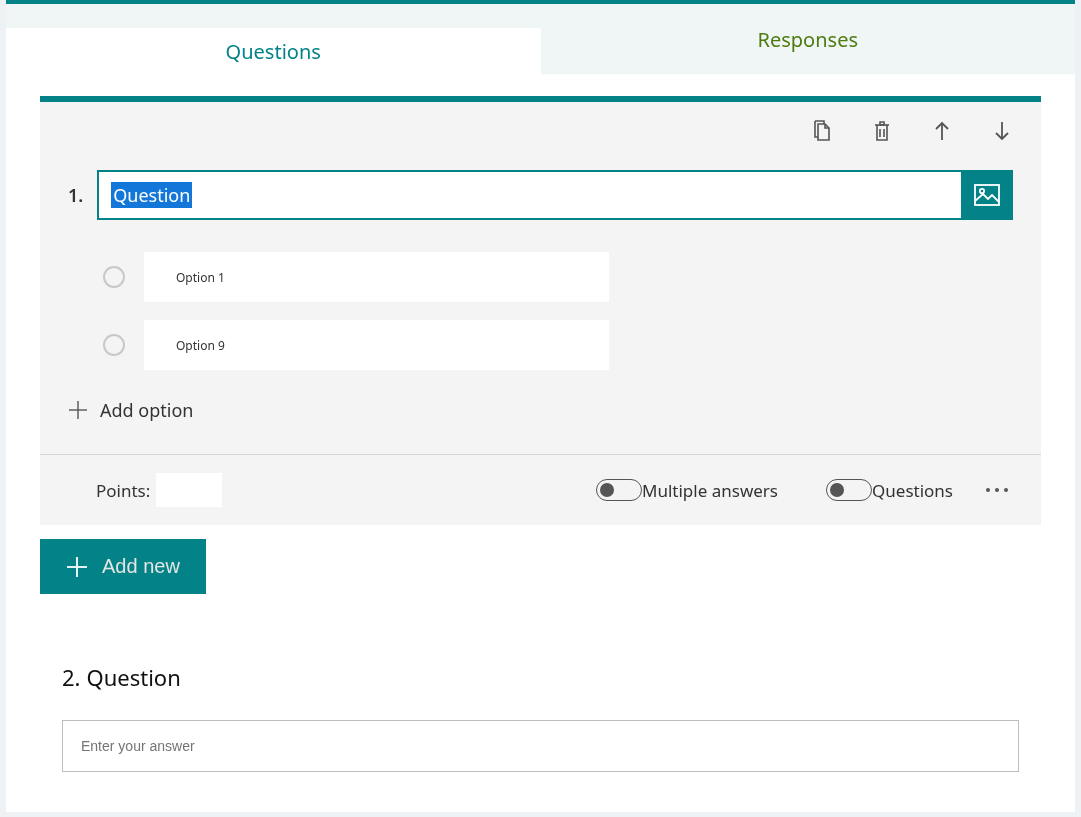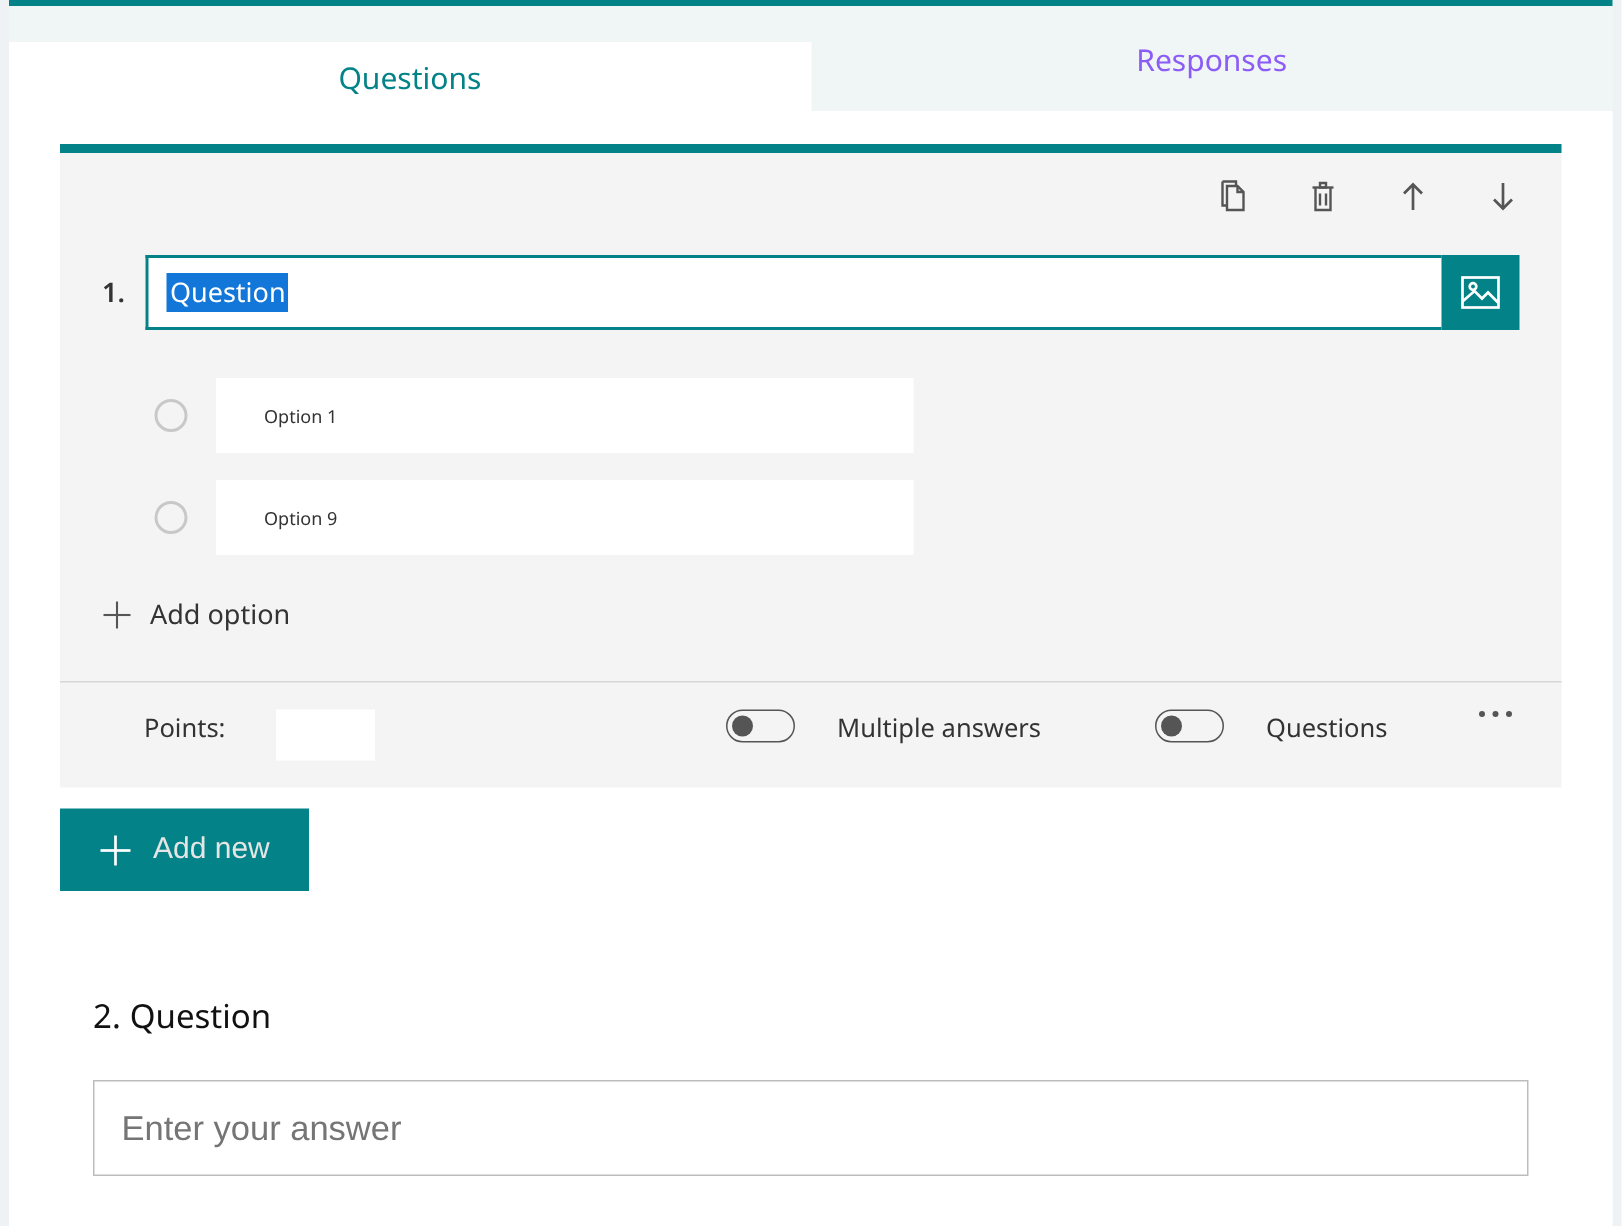--- a/index.html
+++ b/index.html
@@ -17,21 +17,21 @@
     border-top: 4px solid #038387;
     background: #f0f5f6;
   }
   .tab {
     flex: 1;
     display: flex;
     align-items: center;
     justify-content: center;
     font-size: 20px;
     cursor: pointer;
-    color: #8b5cf6;
+    color: #4d7c0f;
   }
   .tab.active {
     background: #fff;
     color: #038387;
     margin-top: 24px;
   }
   .panel {
     background: #fff;
     padding: 22px 34px 40px 34px;
   }
@@ -113,22 +113,22 @@
     gap: 12px;
     padding: 28px 28px 32px 28px;
     font-size: 18px;
     color:#333;
     cursor:pointer;
   }
   .footer {
     border-top: 1px solid #d6d6d6;
     padding: 18px 28px;
     display: flex;
-    align-items: flex-start;
-    gap: 28px;
+    align-items: center;
+    gap: 0;
     font-size: 17px;
     color:#333;
   }
   .points-input {
     width: 66px; height:34px;
     border: none;
     background:#fff;
     margin-left:6px;
   }
   .spacer { flex:1; }
@@ -158,24 +158,24 @@
     padding: 16px 26px;
     cursor:pointer;
     border:none;
   }
   .q2 {
     padding: 68px 22px 0 22px;
   }
   .q2-title { font-size: 22px; color:#111; margin-bottom: 28px; display:flex; gap:6px;}
   .q2-input {
     width: 100%;
-    height: 64px;
+    height: 52px;
     border: 1px solid #bdbdbd;
     padding: 0 18px;
-    font-size: 23px;
+    font-size: 14px;
     color:#767676;
     background:#fff;
   }
   svg { display:block; }
 </style>
 </head>
 <body>
 
 <div class="app">
   <div class="tabs">

